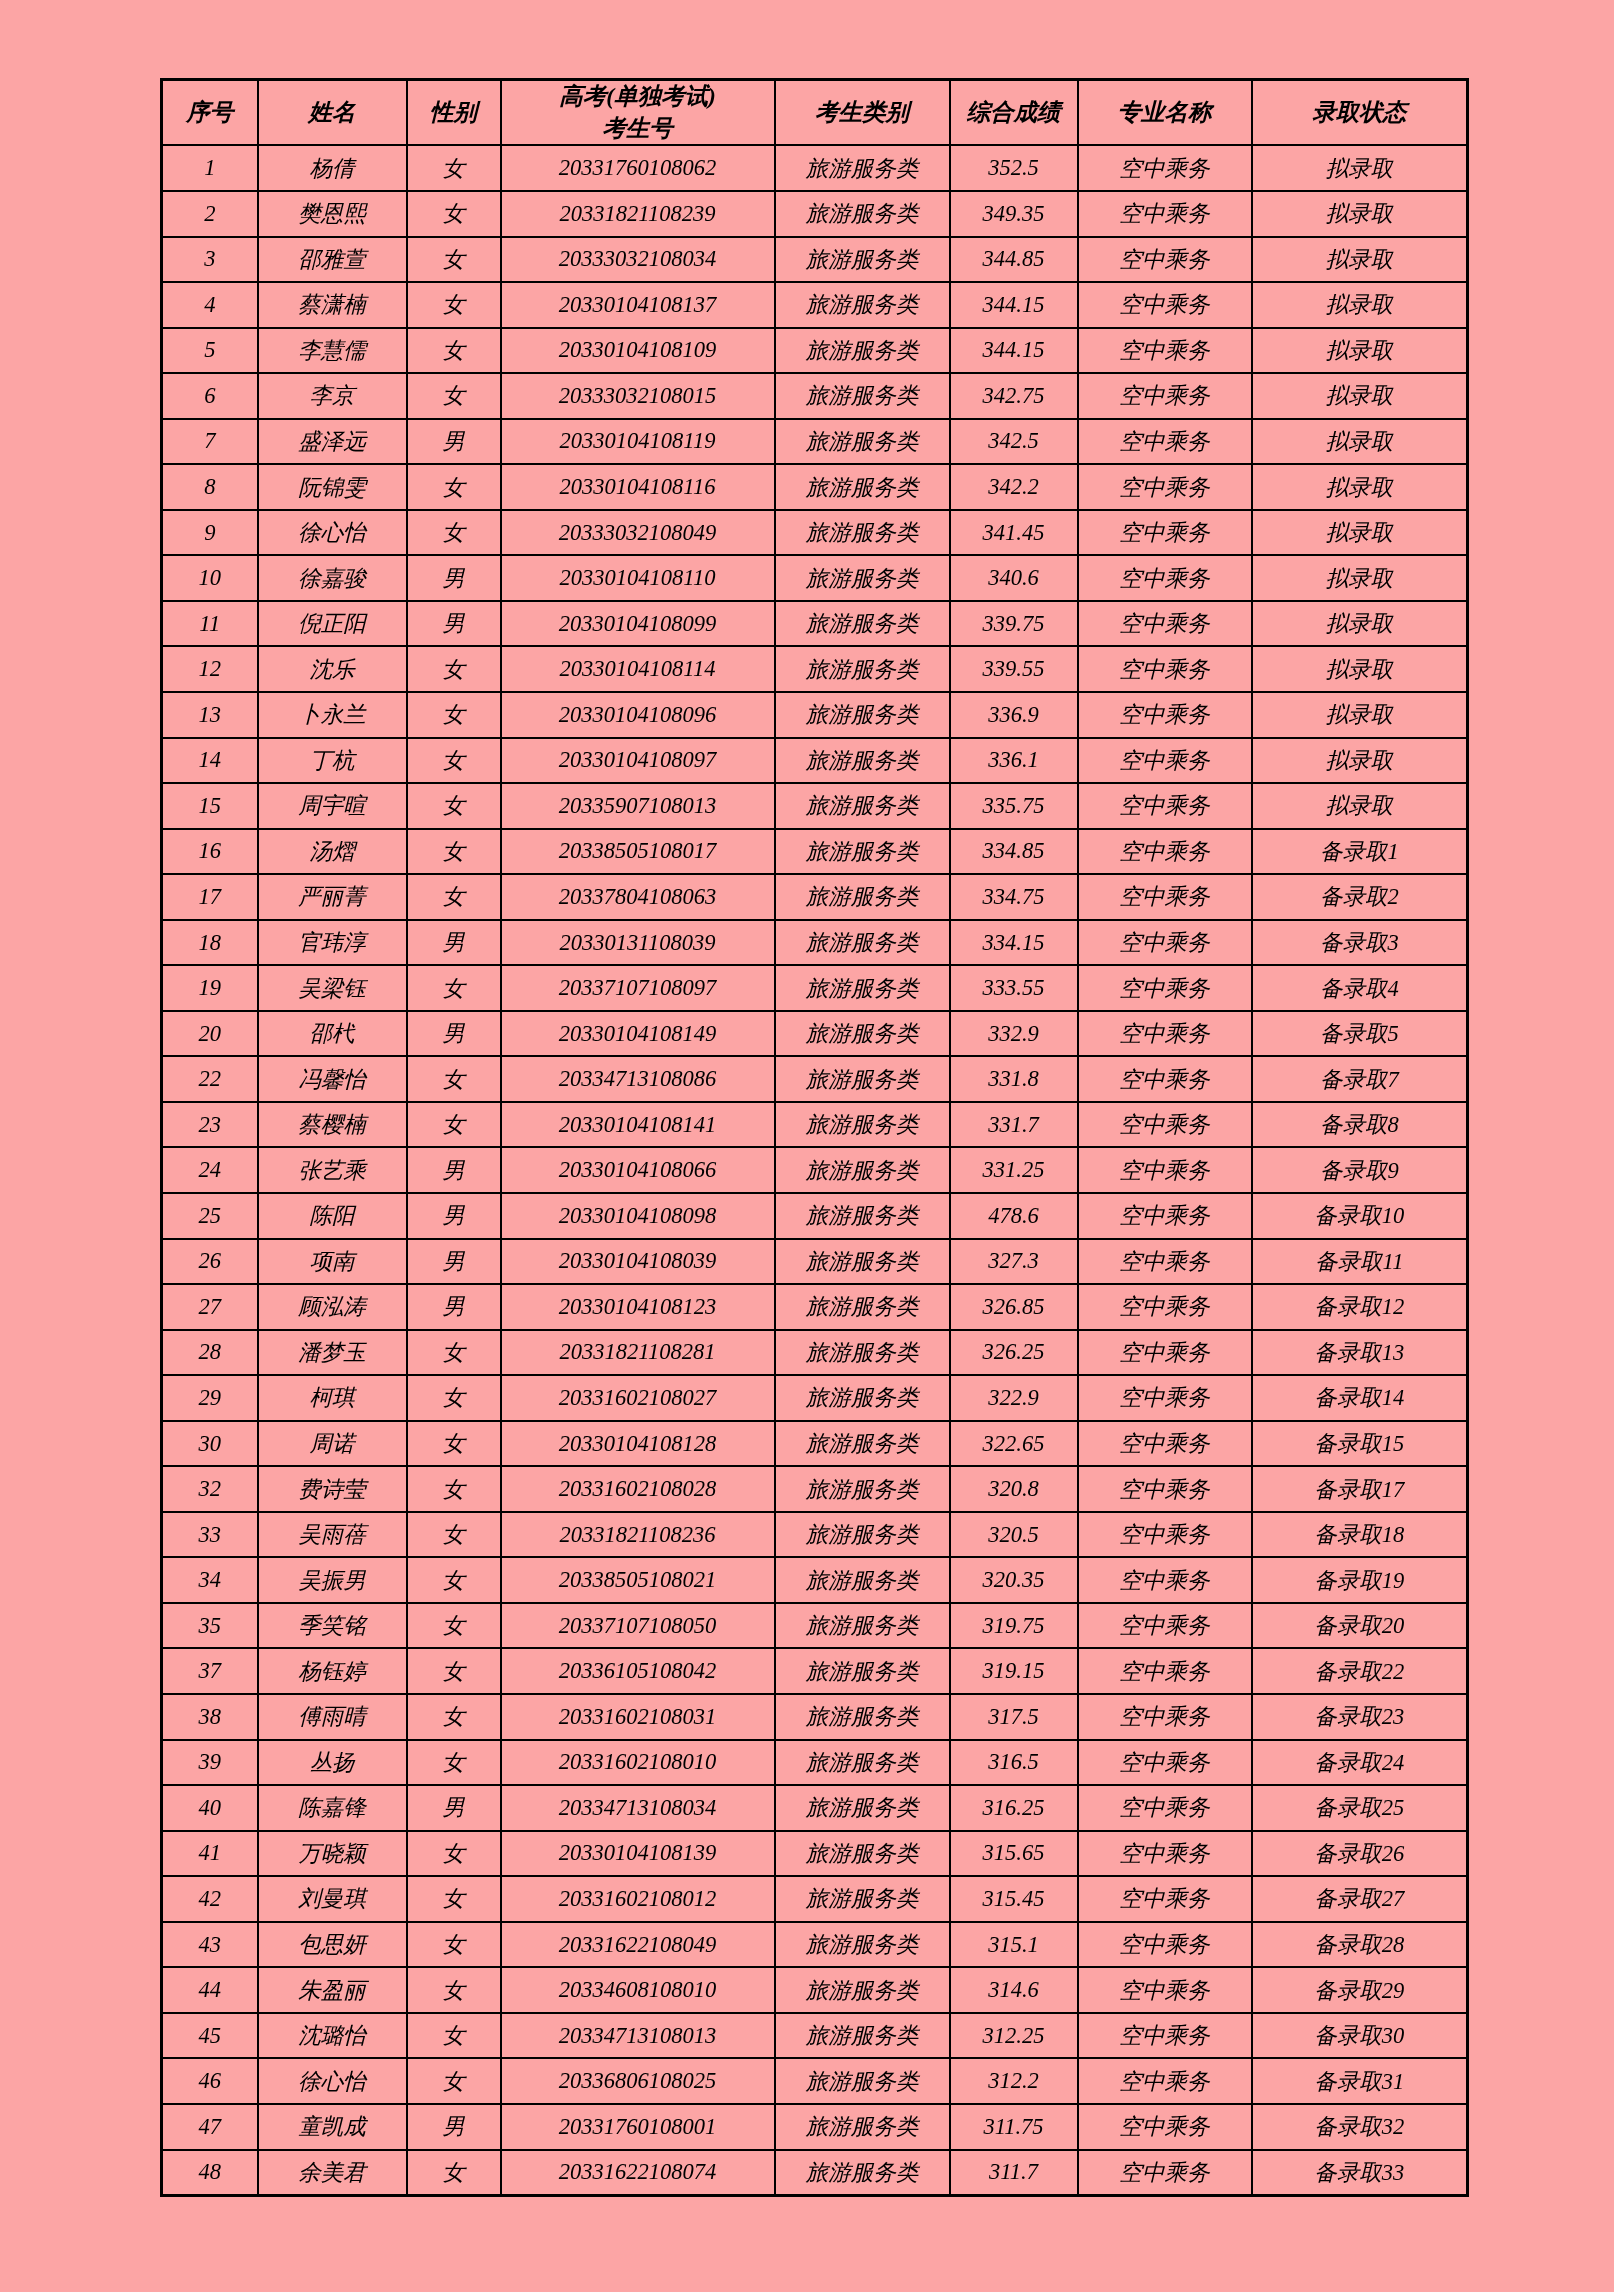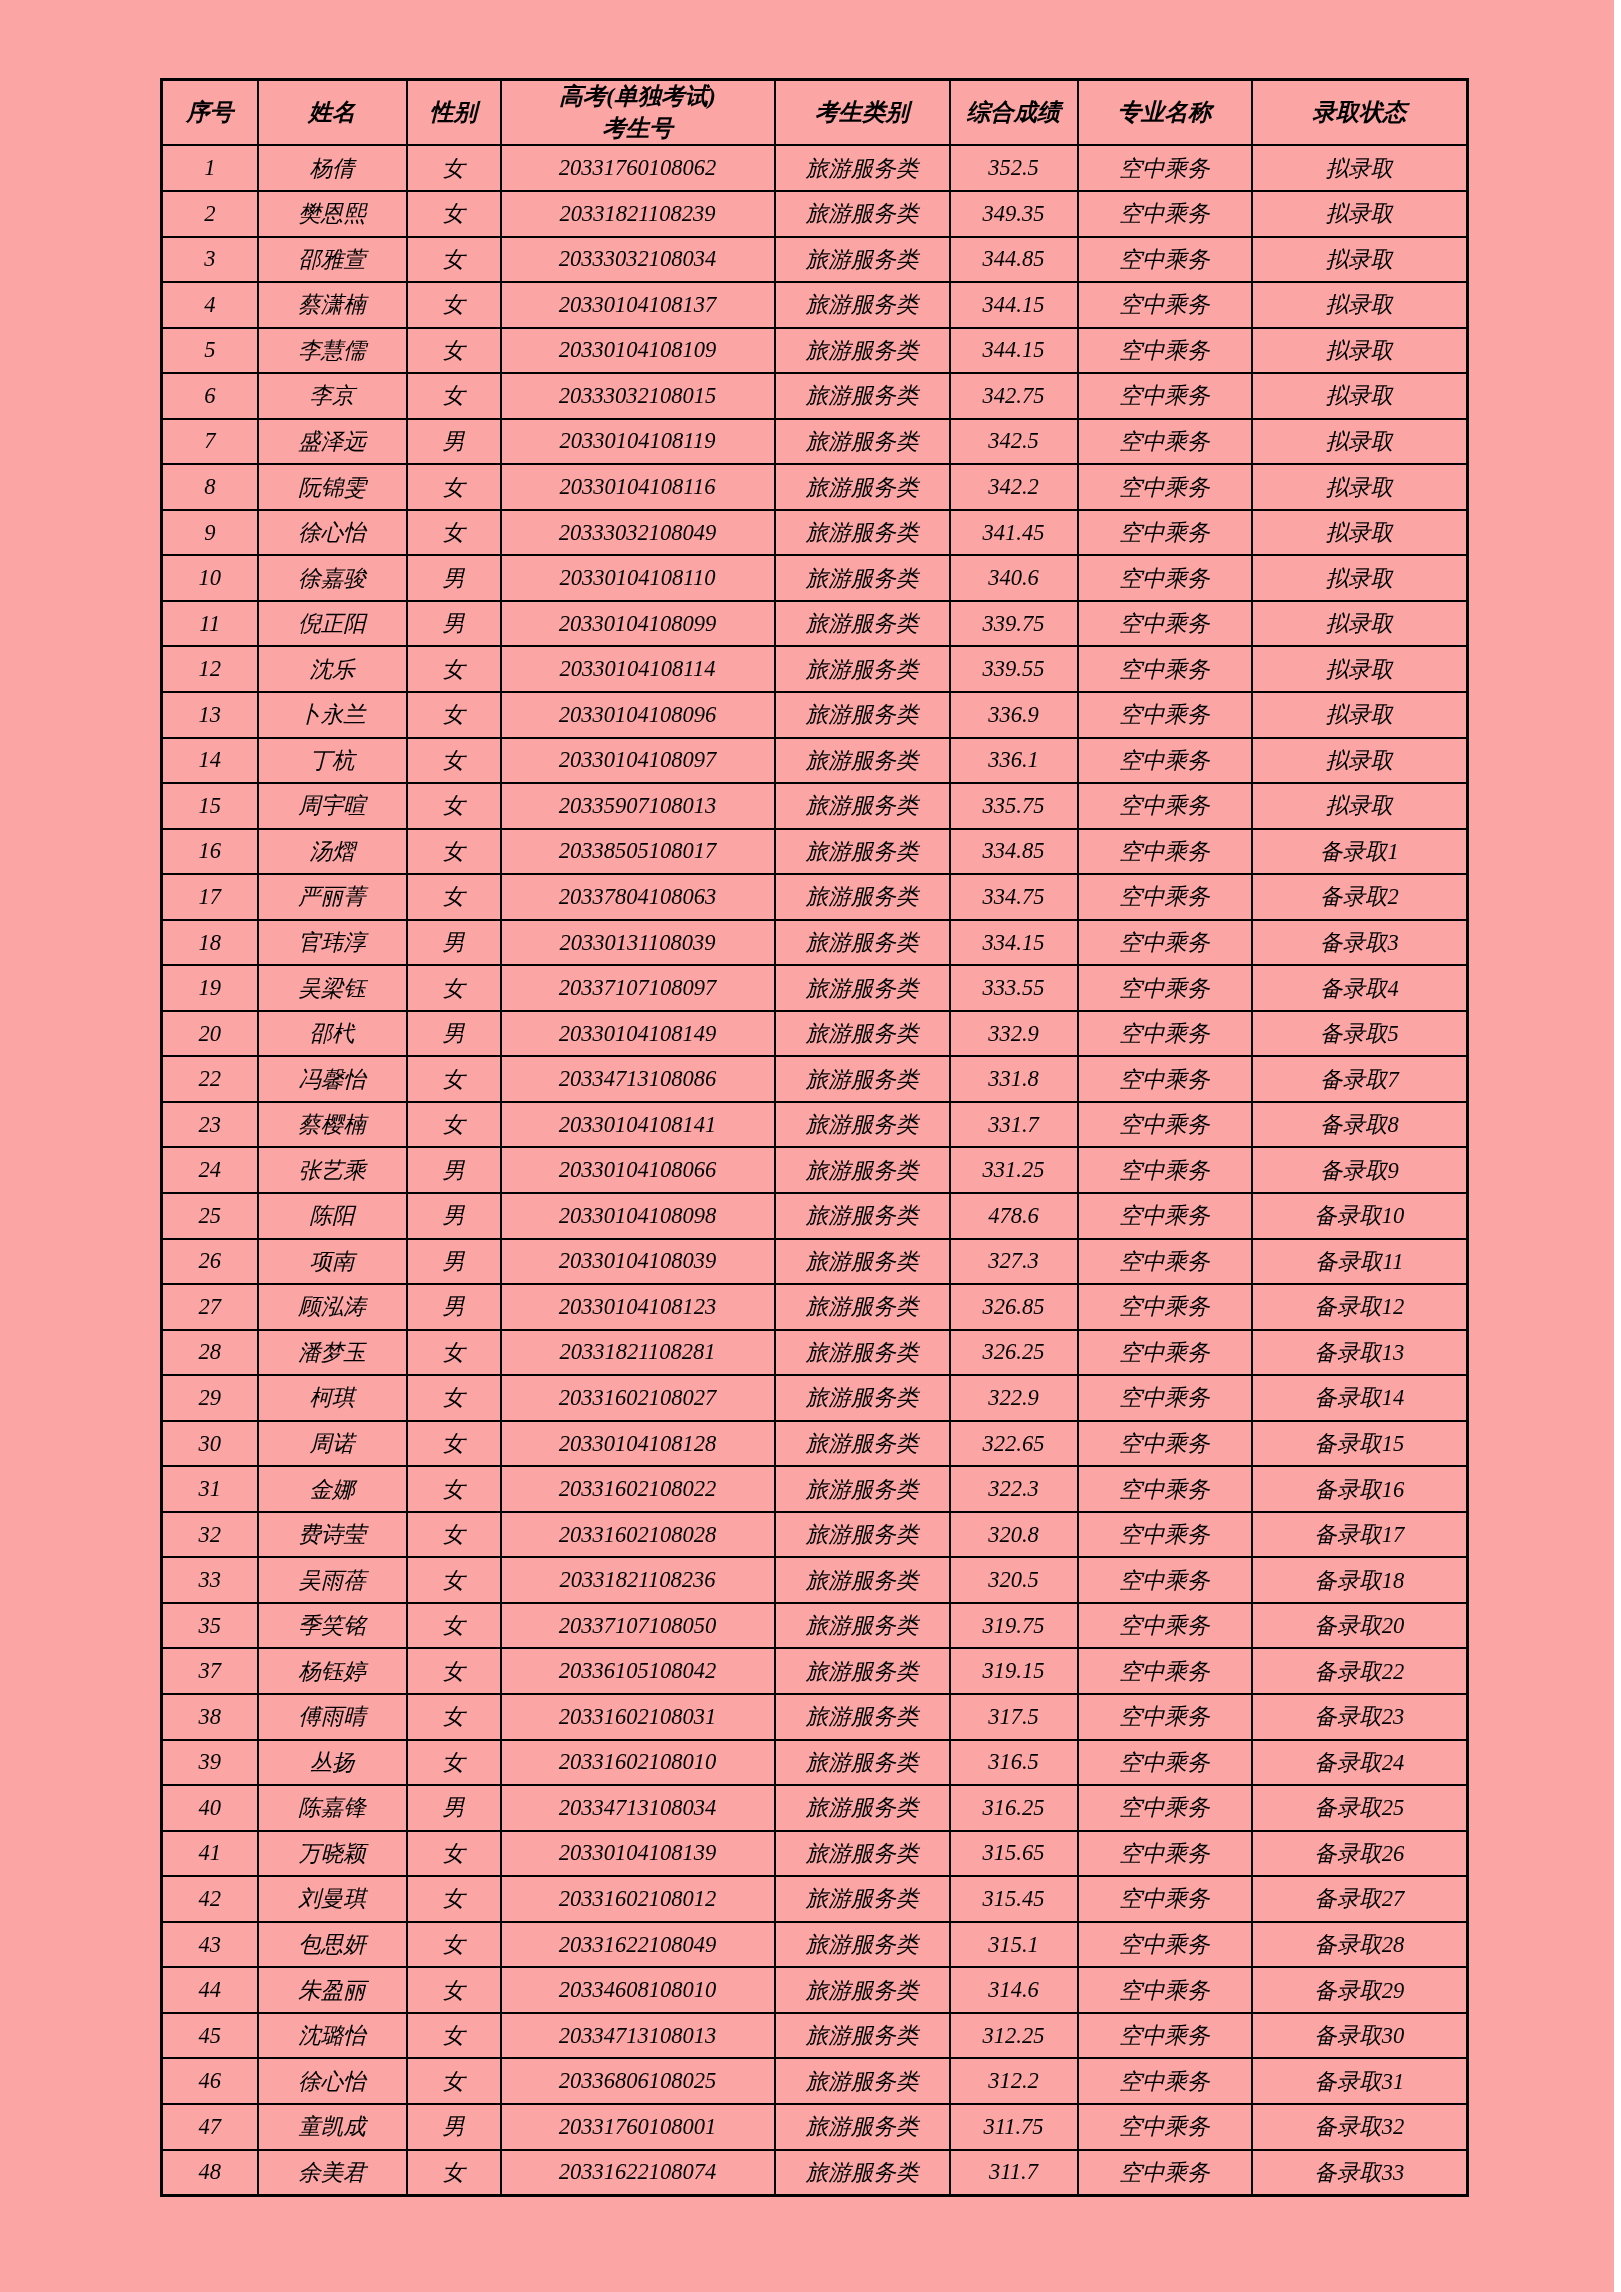--- a/index.html
+++ b/index.html
@@ -376,48 +376,48 @@
           <td>30</td>
           <td>周诺</td>
           <td>女</td>
           <td>20330104108128</td>
           <td>旅游服务类</td>
           <td>322.65</td>
           <td>空中乘务</td>
           <td>备录取15</td>
         </tr>
         <tr>
-          <td>31</td>
-          <td>金娜</td>
-          <td>女</td>
-          <td>20331602108022</td>
-          <td>旅游服务类</td>
-          <td>322.3</td>
-          <td>空中乘务</td>
-          <td>备录取16</td>
-        </tr>
-        <tr>
           <td>32</td>
           <td>费诗莹</td>
           <td>女</td>
           <td>20331602108028</td>
           <td>旅游服务类</td>
           <td>320.8</td>
           <td>空中乘务</td>
           <td>备录取17</td>
         </tr>
         <tr>
           <td>33</td>
           <td>吴雨蓓</td>
           <td>女</td>
           <td>20331821108236</td>
           <td>旅游服务类</td>
           <td>320.5</td>
           <td>空中乘务</td>
           <td>备录取18</td>
+        </tr>
+        <tr>
+          <td>34</td>
+          <td>吴振男</td>
+          <td>女</td>
+          <td>20338505108021</td>
+          <td>旅游服务类</td>
+          <td>320.35</td>
+          <td>空中乘务</td>
+          <td>备录取19</td>
         </tr>
         <tr>
           <td>35</td>
           <td>季笑铭</td>
           <td>女</td>
           <td>20337107108050</td>
           <td>旅游服务类</td>
           <td>319.75</td>
           <td>空中乘务</td>
           <td>备录取20</td>

